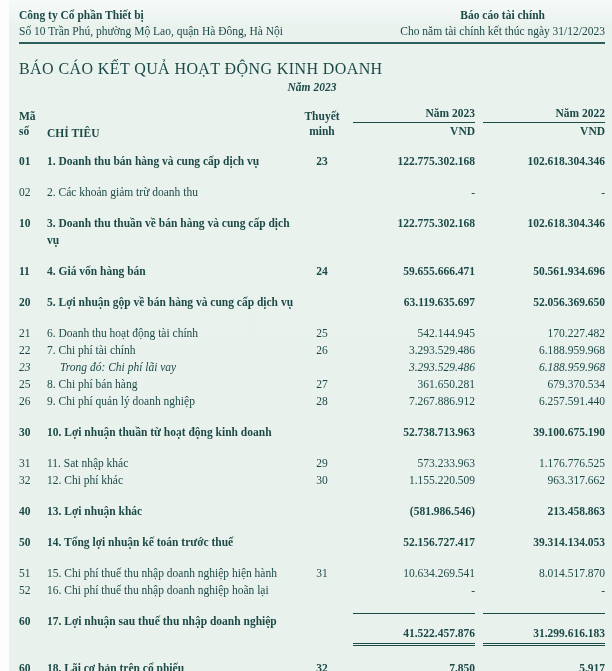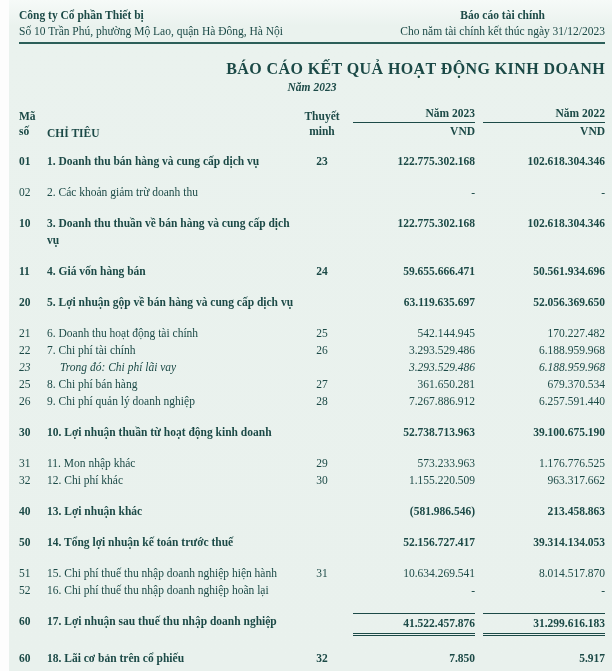--- a/index.html
+++ b/index.html
@@ -20,21 +20,21 @@
   }
   
   .doc-header { display: flex; justify-content: space-between; font-size: 11.5px; line-height: 16px; }
   .hdr-left .company { font-weight: bold; }
   .hdr-right { text-align: center; }
   .hdr-right .report-type { font-weight: bold; }
   .hdr-rule { border-bottom: 2px solid #2c5f59; margin-top: 3px; }
 
   
   .title {
-    text-align: right; font-weight: bold; font-size: 16px;
+    text-align: left; font-weight: normal; font-size: 16px;
     letter-spacing: 0.4px; margin-top: 16px; color: #1b4946;
   }
   .subtitle { text-align: center; font-weight: bold; font-style: italic; font-size: 11.5px; margin-top: 3px; }
 
   
   .fin-table { margin-top: 13px; font-size: 11.5px; }
   .cols { display: flex; align-items: flex-end; }
   .c-code  { width: 28px; flex: none; }
   .c-label { flex: 1; padding-right: 4px; }
   .c-note  { width: 46px; flex: none; text-align: center; }
@@ -47,21 +47,21 @@
 
   .tbody { margin-top: 9px; }
   .row { display: flex; align-items: flex-start; line-height: 17px; }
   .row.gap { margin-top: 14px; }
   .row.bold { font-weight: bold; }
   .row.italic { font-style: italic; }
   .row.indent .c-label { padding-left: 13px; }
   .row.total .c-y1, .row.total .c-y2 {
     border-top: 1px solid #1c4a47;
     border-bottom: 3px double #1c4a47;
-    padding: 1px 0 1px 0;
+    padding: 11px 0 1px 0;
   }
 </style>
 </head>
 <body>
 
 <div class="page">
 
   <div class="doc-header">
     <div class="hdr-left">
       <div class="company">Công ty Cổ phần Thiết bị</div>
@@ -182,21 +182,21 @@
   <div class="cols row bold gap">
     <span class="c-code">30</span>
     <span class="c-label">10. Lợi nhuận thuần từ hoạt động kinh doanh</span>
     <span class="c-note"></span>
     <span class="c-y1">52.738.713.963</span>
     <span class="c-y2">39.100.675.190</span>
   </div>
 
   <div class="cols row gap">
     <span class="c-code">31</span>
-    <span class="c-label">11. Mon nhập khác</span>
+    <span class="c-label">11. Sat nhập khác</span>
     <span class="c-note">29</span>
     <span class="c-y1">573.233.963</span>
     <span class="c-y2">1.176.776.525</span>
   </div>
 
   <div class="cols row">
     <span class="c-code">32</span>
     <span class="c-label">12. Chi phí khác</span>
     <span class="c-note">30</span>
     <span class="c-y1">1.155.220.509</span>

